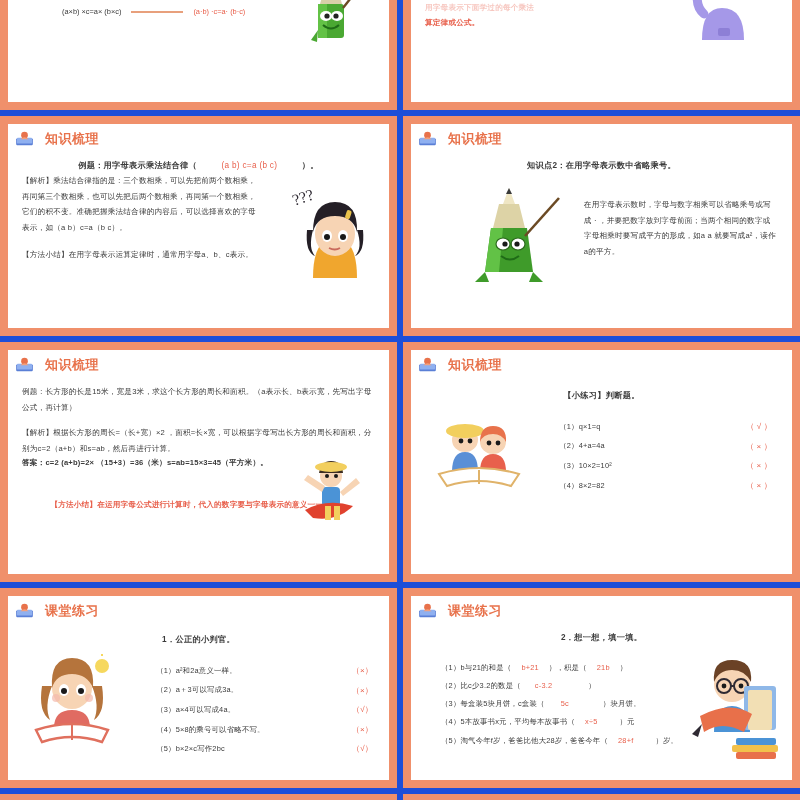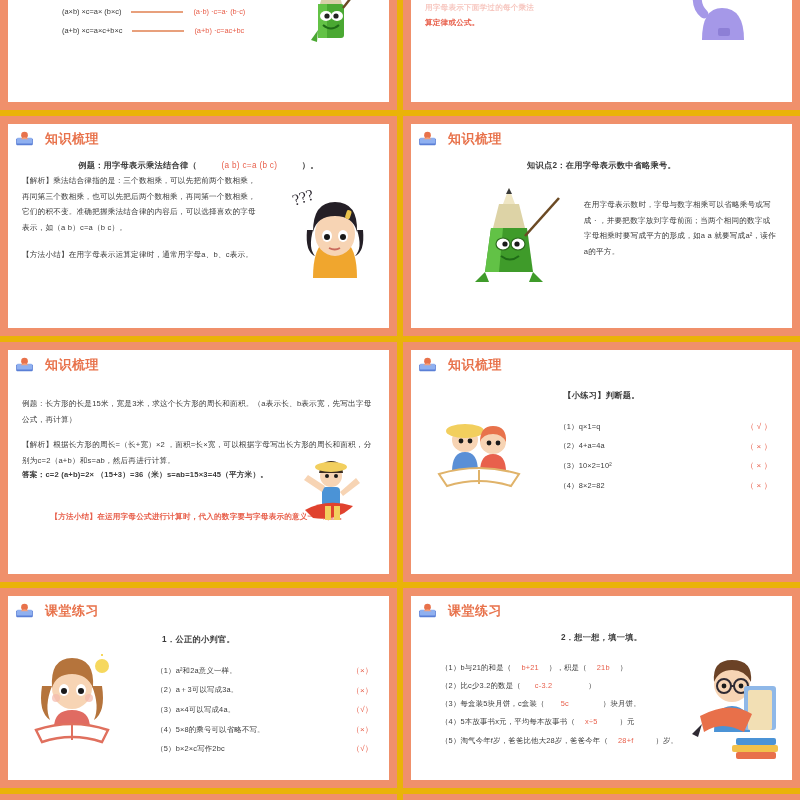--- a/index.html
+++ b/index.html
@@ -9,21 +9,21 @@
     font-family: "Liberation Sans", "DejaVu Sans", sans-serif;
     overflow: hidden;
   }
   #deck {
     width: 800px; height: 800px;
     display: grid;
     grid-template-columns: 1fr 1fr;
     grid-auto-rows: 110px 220px 240px 200px 200px;
     column-gap: 6px;
     row-gap: 6px;
-    background: #eab308;
+    background: #1d4ed8;
   }
   .slide {
     position: relative;
     background: #f0906b;
     padding: 8px;
     overflow: hidden;
   }
   .slide-inner {
     position: relative;
     width: 100%; height: 100%;
@@ -90,25 +90,20 @@
 
 <div id="deck">
 
   <div class="slide partial-top">
     <div class="slide-inner">
       <div class="body" style="padding-top:4px;">
         <div class="formula-row">
           <span>(a×b) ×c=a× (b×c)</span>
           <span class="dash"></span>
           <span class="rhs">(a·b) ·c=a· (b·c)</span>
-        </div>
-        <div class="formula-row" style="margin-top:10px">
-          <span>(a+b) ×c=a×c+b×c</span>
-          <span class="dash"></span>
-          <span class="rhs">(a+b) ·c=ac+bc</span>
         </div>
       </div>
 
       <svg class="art" style="right:20px; top:-22px;" width="74" height="70" viewBox="0 0 74 70">
         <polygon points="30,8 42,8 47,26 25,26" fill="#d8cfa8"></polygon>
         <polygon points="30,8 36,2 42,8" fill="#3a3a3a"></polygon>
         <rect x="23" y="26" width="26" height="34" rx="3" fill="#4aa832"></rect>
         <rect x="23" y="26" width="9" height="34" fill="#63c246"></rect>
         <ellipse cx="31" cy="38" rx="6" ry="5" fill="#fff"></ellipse>
         <ellipse cx="42" cy="38" rx="6" ry="5" fill="#fff"></ellipse>
@@ -218,21 +213,21 @@
       <div class="hdr">
         <svg class="hdr-icon" viewBox="0 0 20 18">
           <rect x="0" y="9" width="20" height="8" rx="1" fill="#5a7fd6"></rect>
           <rect x="1" y="8" width="18" height="7" rx="1" fill="#8fb0f0"></rect>
           <circle cx="10" cy="5" r="4" fill="#e8724b"></circle>
           <path d="M5 10 q5 -5 10 0 z" fill="#f2a07c"></path>
         </svg>
         <span class="hdr-title">知识梳理</span>
       </div>
       <div class="body">
-        <div class="para" style="margin-top:20px">例题：长方形的长是15米，宽是3米，求这个长方形的周长和面积。（a表示长、b表示宽，先写出字母公式，再计算）</div>
+        <div class="para" style="margin-top:8px">例题：长方形的长是15米，宽是3米，求这个长方形的周长和面积。（a表示长、b表示宽，先写出字母公式，再计算）</div>
         <div class="para" style="margin-top:10px">【解析】根据长方形的周长=（长+宽）×2 ，面积=长×宽，可以根据字母写出长方形的周长和面积，分别为c=2（a+b）和s=ab，然后再进行计算。</div>
         <div class="para tight" style="margin-top:0;width:78%">答案：c=2 (a+b)=2× （15+3）=36（米）s=ab=15×3=45（平方米）。</div>
         <div class="para red" style="margin-top:26px">【方法小结】在运用字母公式进行计算时，代入的数字要与字母表示的意义一一对应。</div>
       </div>
 
       <svg class="art" style="right:22px; top:108px;" width="72" height="74" viewBox="0 0 72 74">
         <ellipse cx="36" cy="18" rx="11" ry="11" fill="#f7d4b4"></ellipse>
         <path d="M24 15 q2 -12 12 -12 q11 0 12 12 z" fill="#3d2e22"></path>
         <ellipse cx="36" cy="9" rx="16" ry="5" fill="#f2cf5e"></ellipse>
         <circle cx="32" cy="18" r="2" fill="#1a1a1a"></circle>

